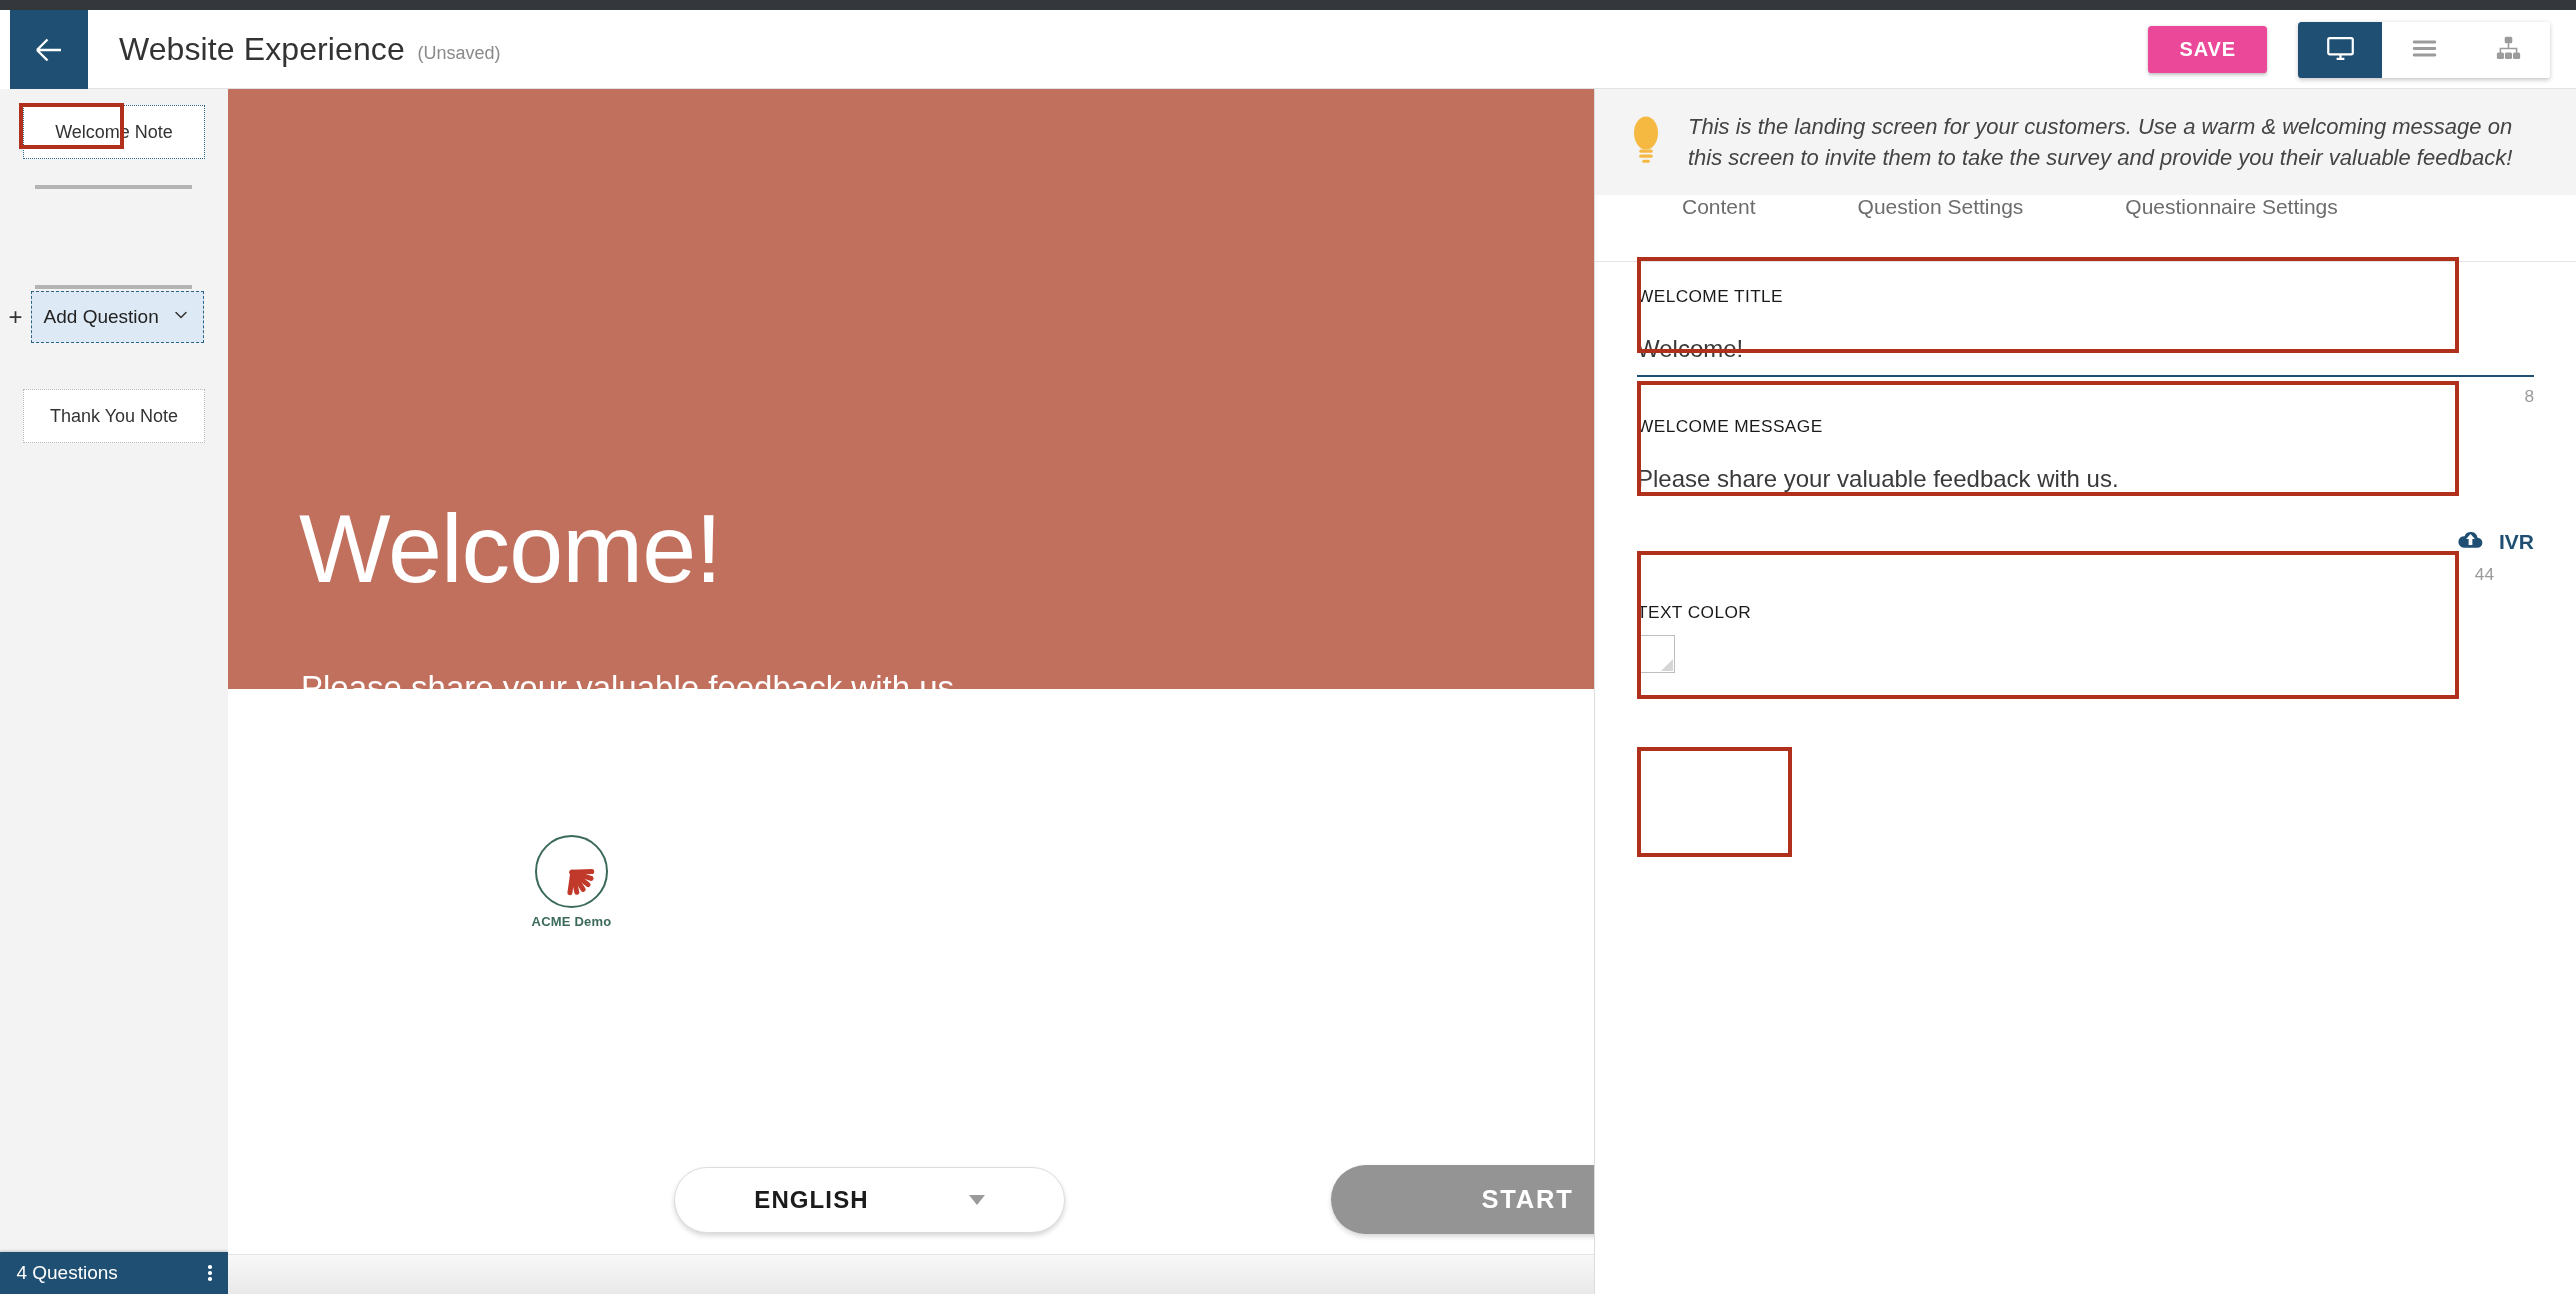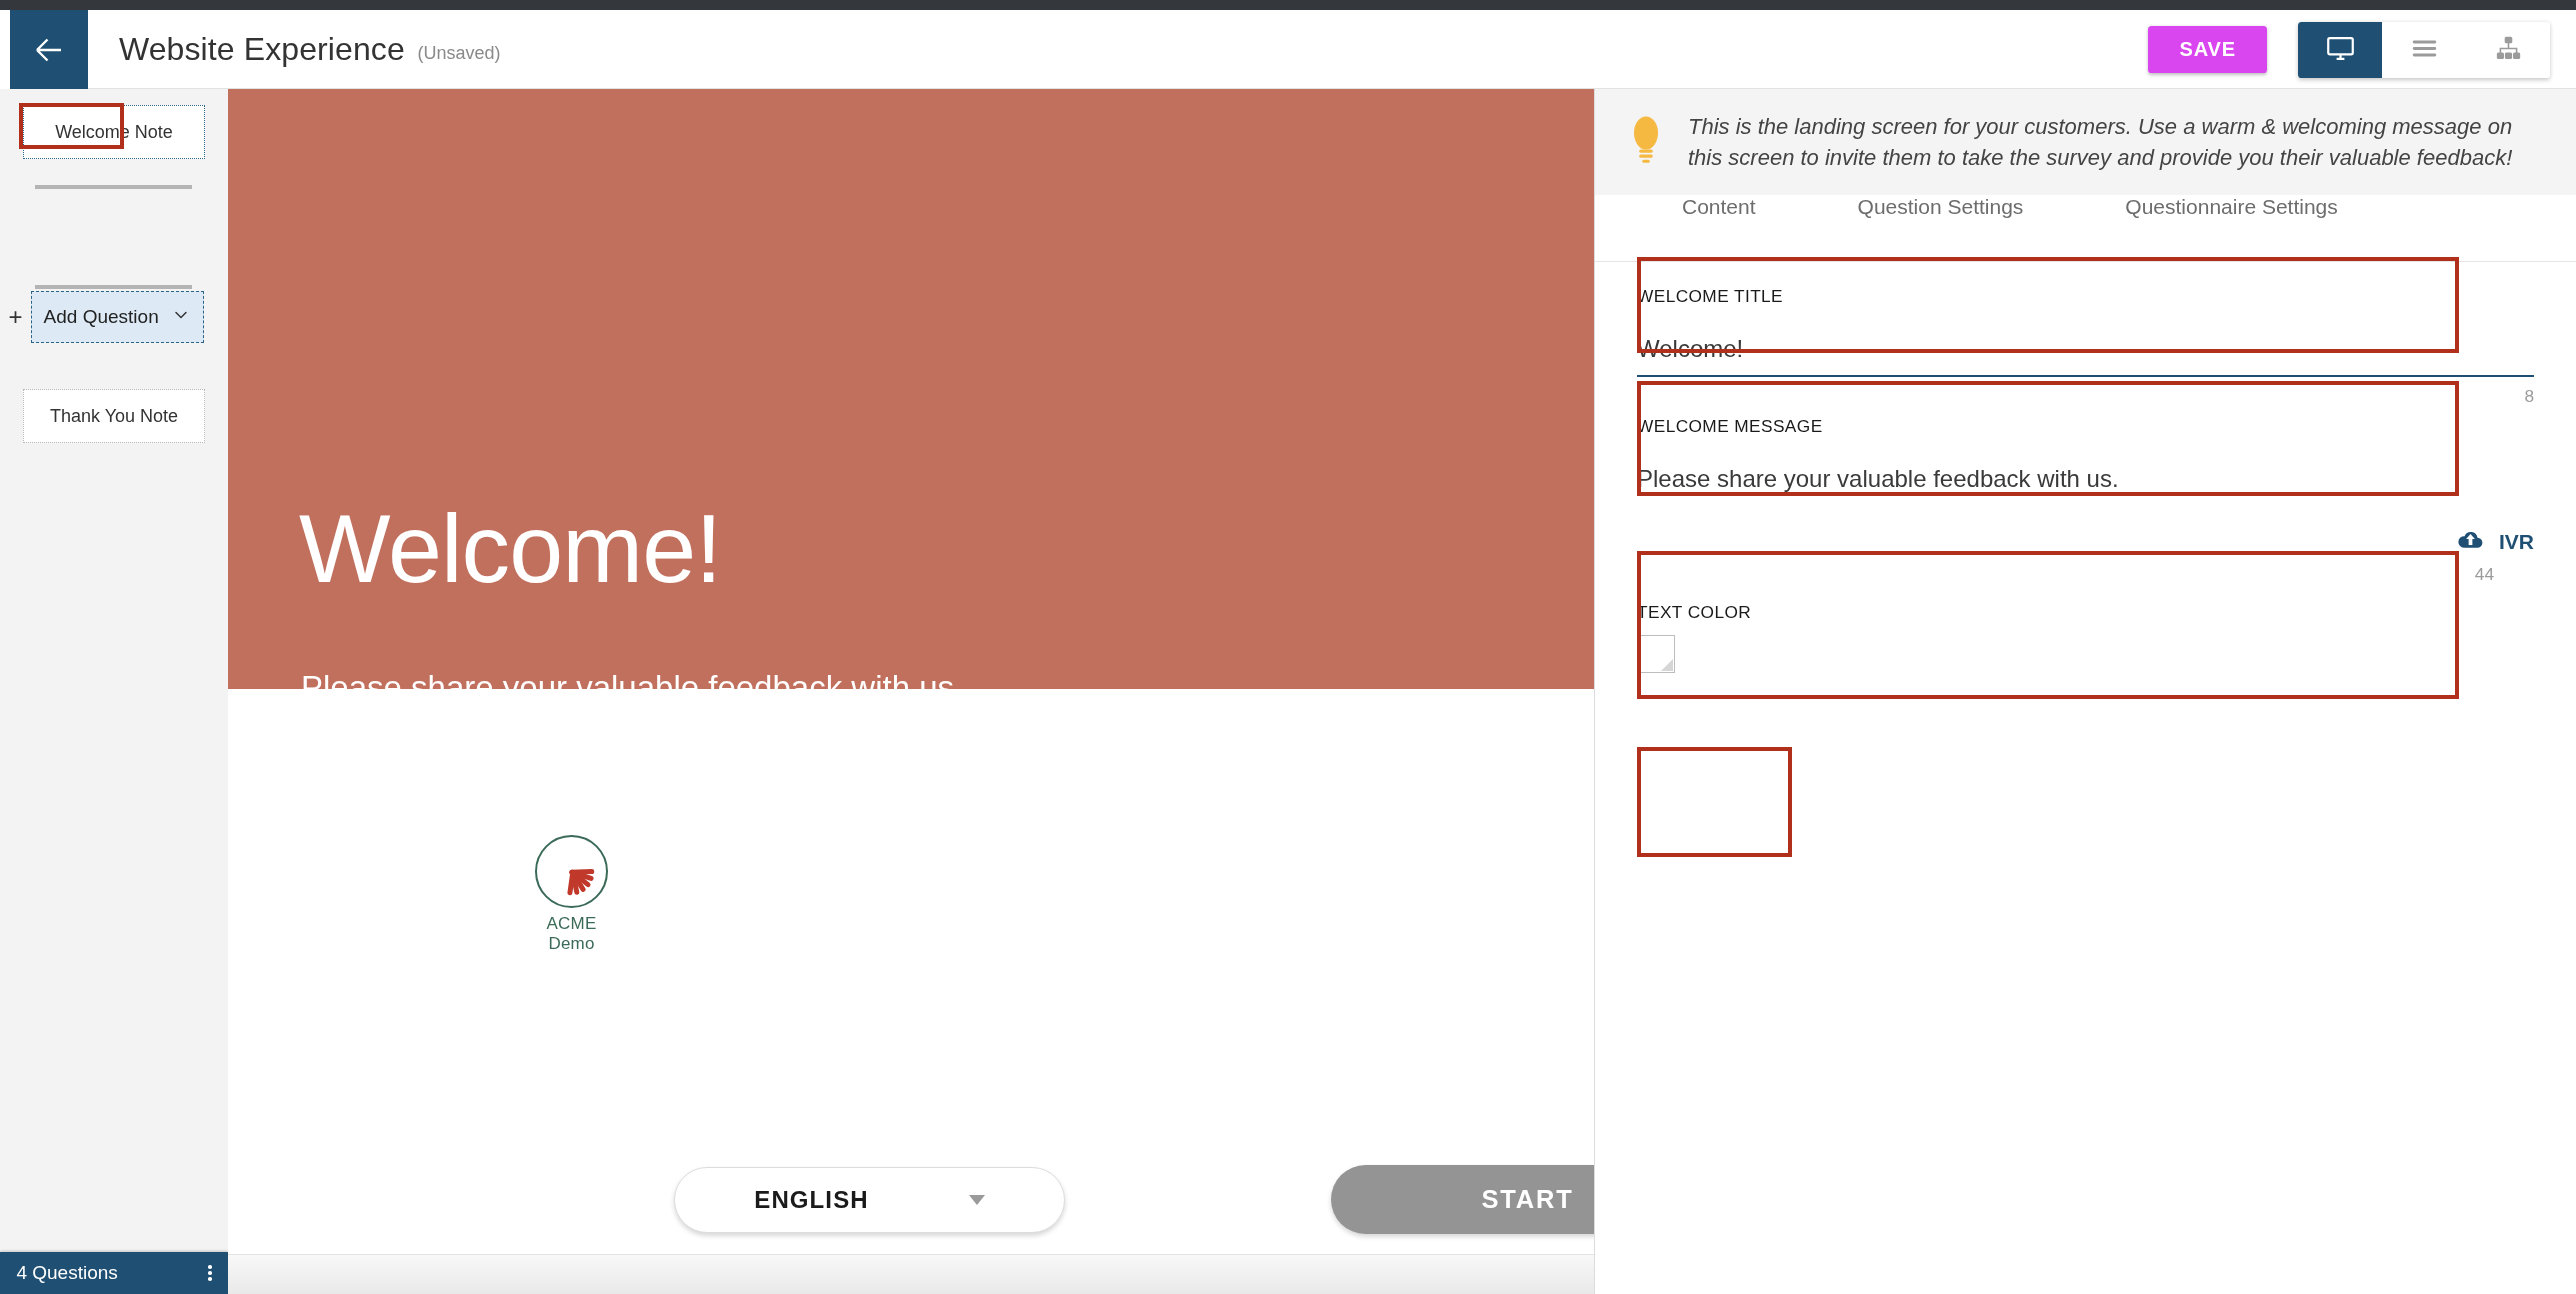--- a/index.html
+++ b/index.html
@@ -35,21 +35,21 @@
   .page-title {
     font-size: 32px; color: #333333; font-weight: 400; letter-spacing: 0.1px;
   }
   .unsaved { font-size: 18px; color: #8a8a8a; position: relative; top: 3.6px; }
 
   .header-right {
     position: absolute; right: 36px; top: 0; height: 79px;
     display: flex; align-items: center; gap: 31px;
   }
   .save-btn {
-    background: #d946ef; color: #ffffff; font-size: 20px; font-weight: bold;
+    background: #ec4899; color: #ffffff; font-size: 20px; font-weight: bold;
     letter-spacing: 0.9px; padding: 12px 31px; border: none; border-radius: 3.6px;
     box-shadow: 0 1.8px 3.6px rgba(0,0,0,.25); cursor: pointer;
     font-family: "Liberation Sans", sans-serif;
   }
   .view-group {
     display: flex; background: #ffffff; border-radius: 3.6px; overflow: hidden;
     box-shadow: 0 1.8px 4.6px rgba(0,0,0,.22);
   }
   .view-btn {
     width: 84px; height: 56px; display: flex; align-items: center; justify-content: center;
@@ -122,21 +122,21 @@
   }
   .logo-circle {
     width: 73px; height: 73px; border-radius: 50%; border: 2.7px solid #3b6b58;
     margin: 0 auto; position: relative; overflow: hidden; background: #ffffff;
   }
   .leaf {
     position: absolute; left: 50%; top: 52%; transform-origin: 0 0;
     width: 4.6px; height: 24.6px; background: #c0392b; border-radius: 2.7px;
   }
   .logo-text {
-    margin-top: 6.4px; font-size: 17px; font-weight: normal; color: #3b6b58;
+    margin-top: 6.4px; font-size: 13px; font-weight: bold; color: #3b6b58;
     letter-spacing: 0.2px;
   }
   .lang-btn {
     position: absolute; left: 446px; top: 1078px; width: 391px; height: 66px;
     background: #ffffff; border: 0.9px solid #dddddd; border-radius: 36px;
     box-shadow: 0 2.7px 5.5px rgba(0,0,0,.16);
     display: flex; align-items: center; justify-content: center; gap: 100px;
     cursor: pointer;
   }
   .lang-label { font-size: 24px; font-weight: bold; color: #1b1b1b; letter-spacing: 1.1px; }

